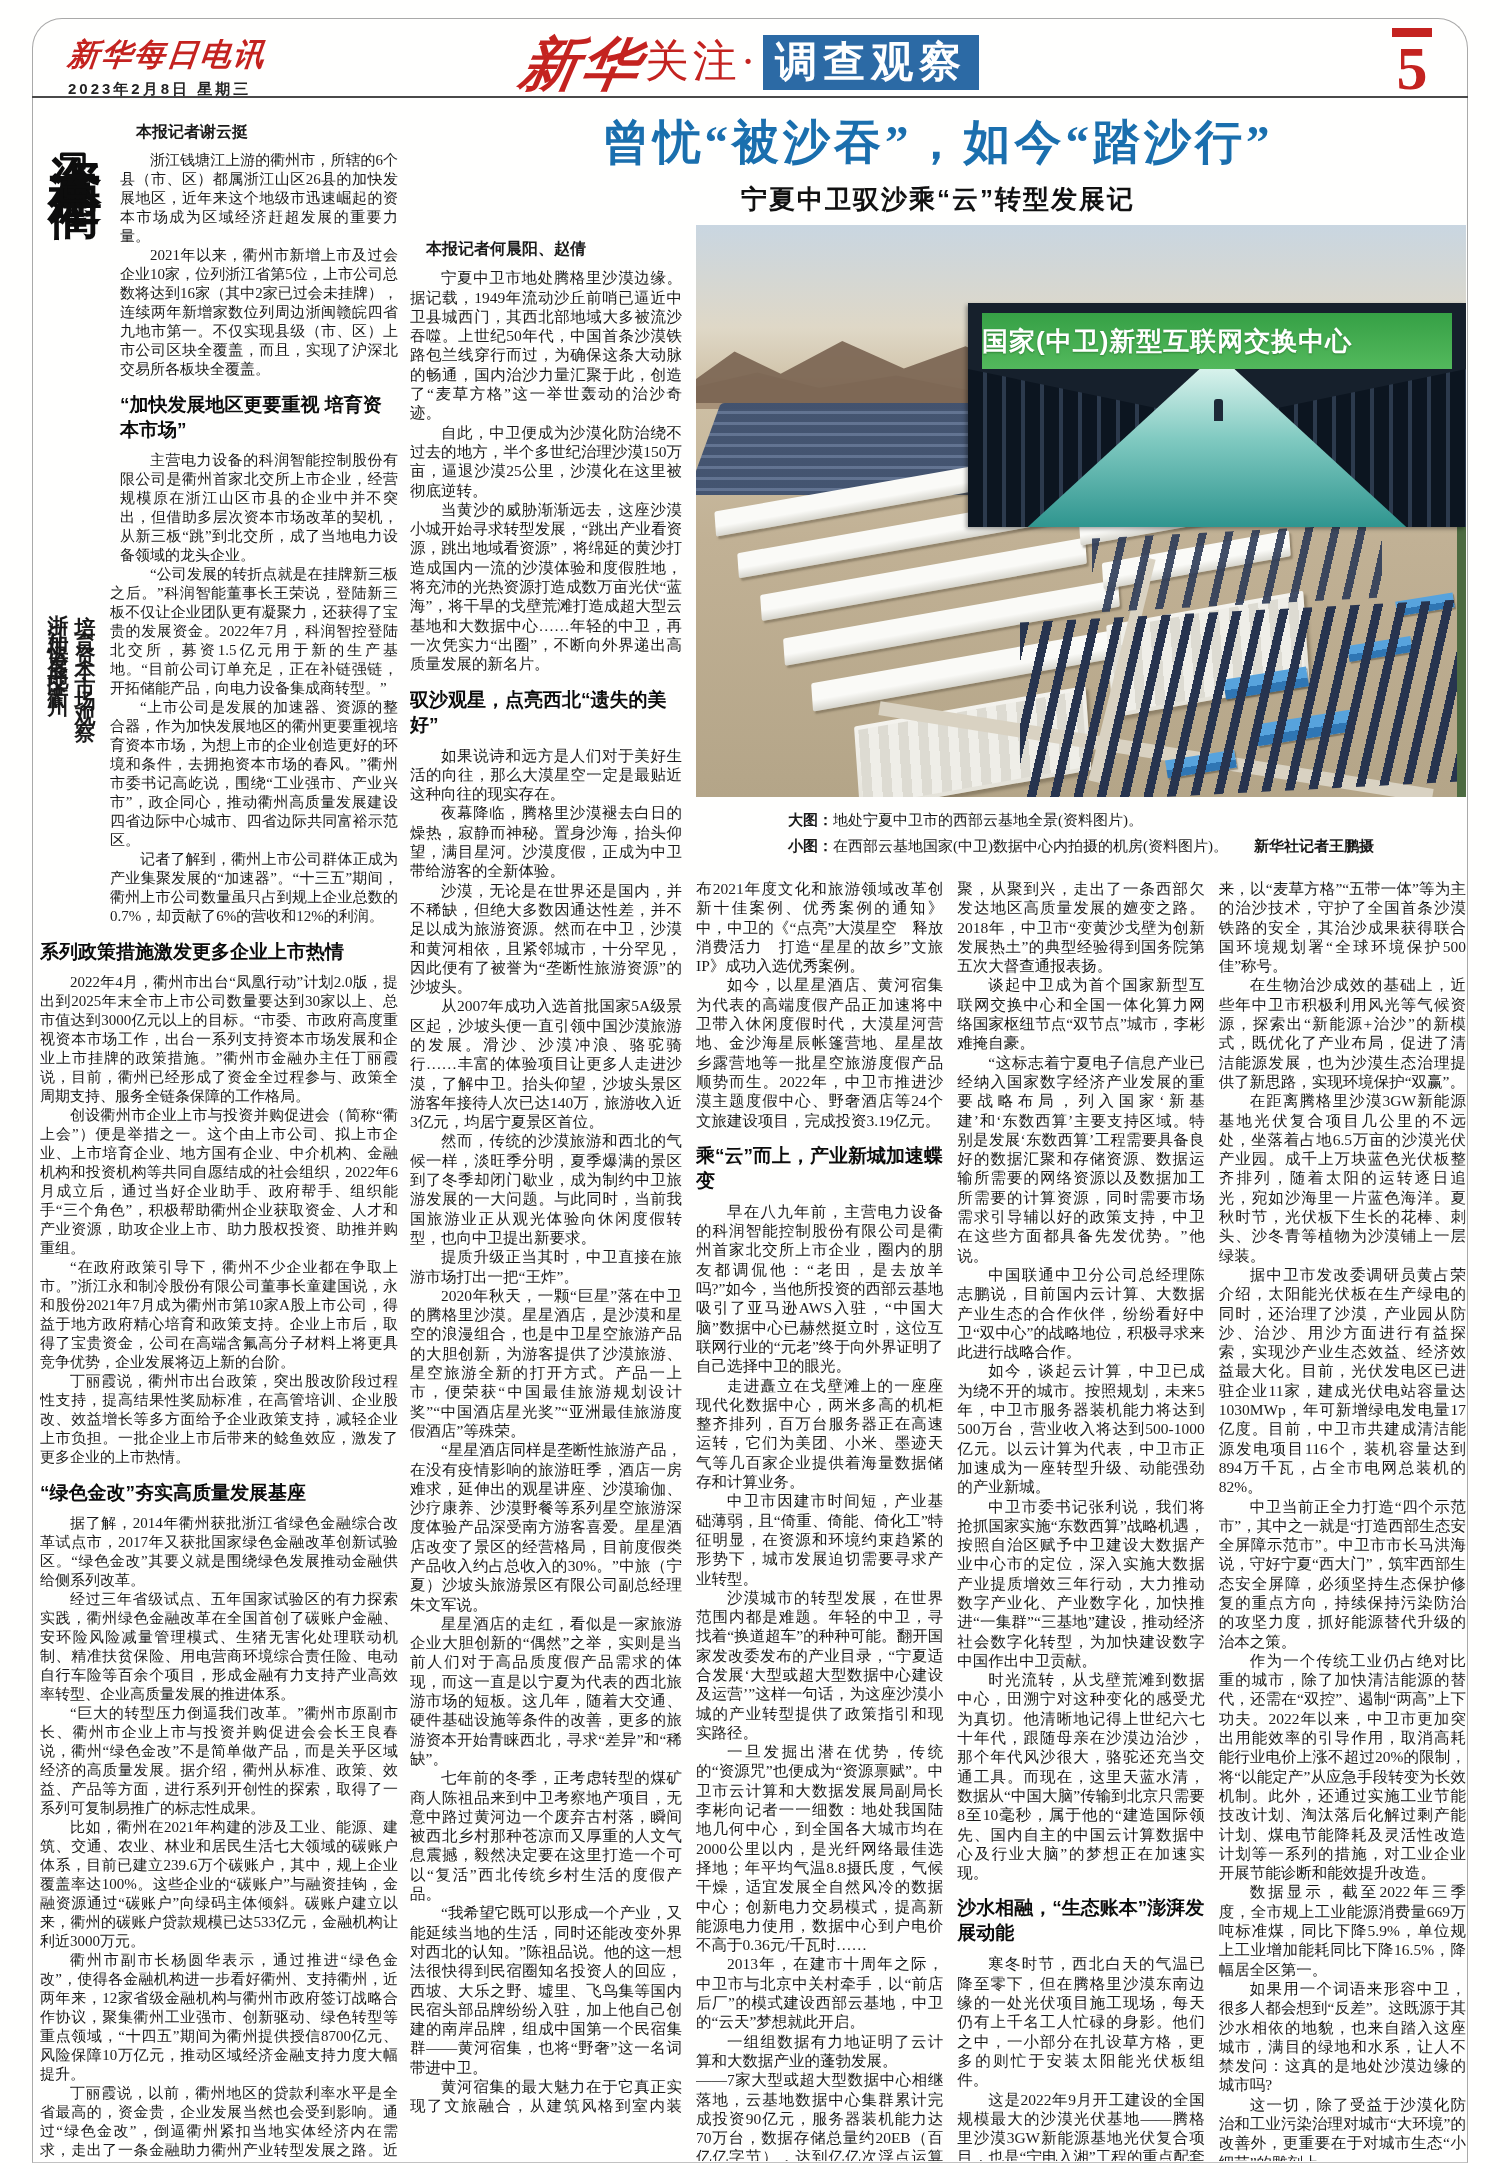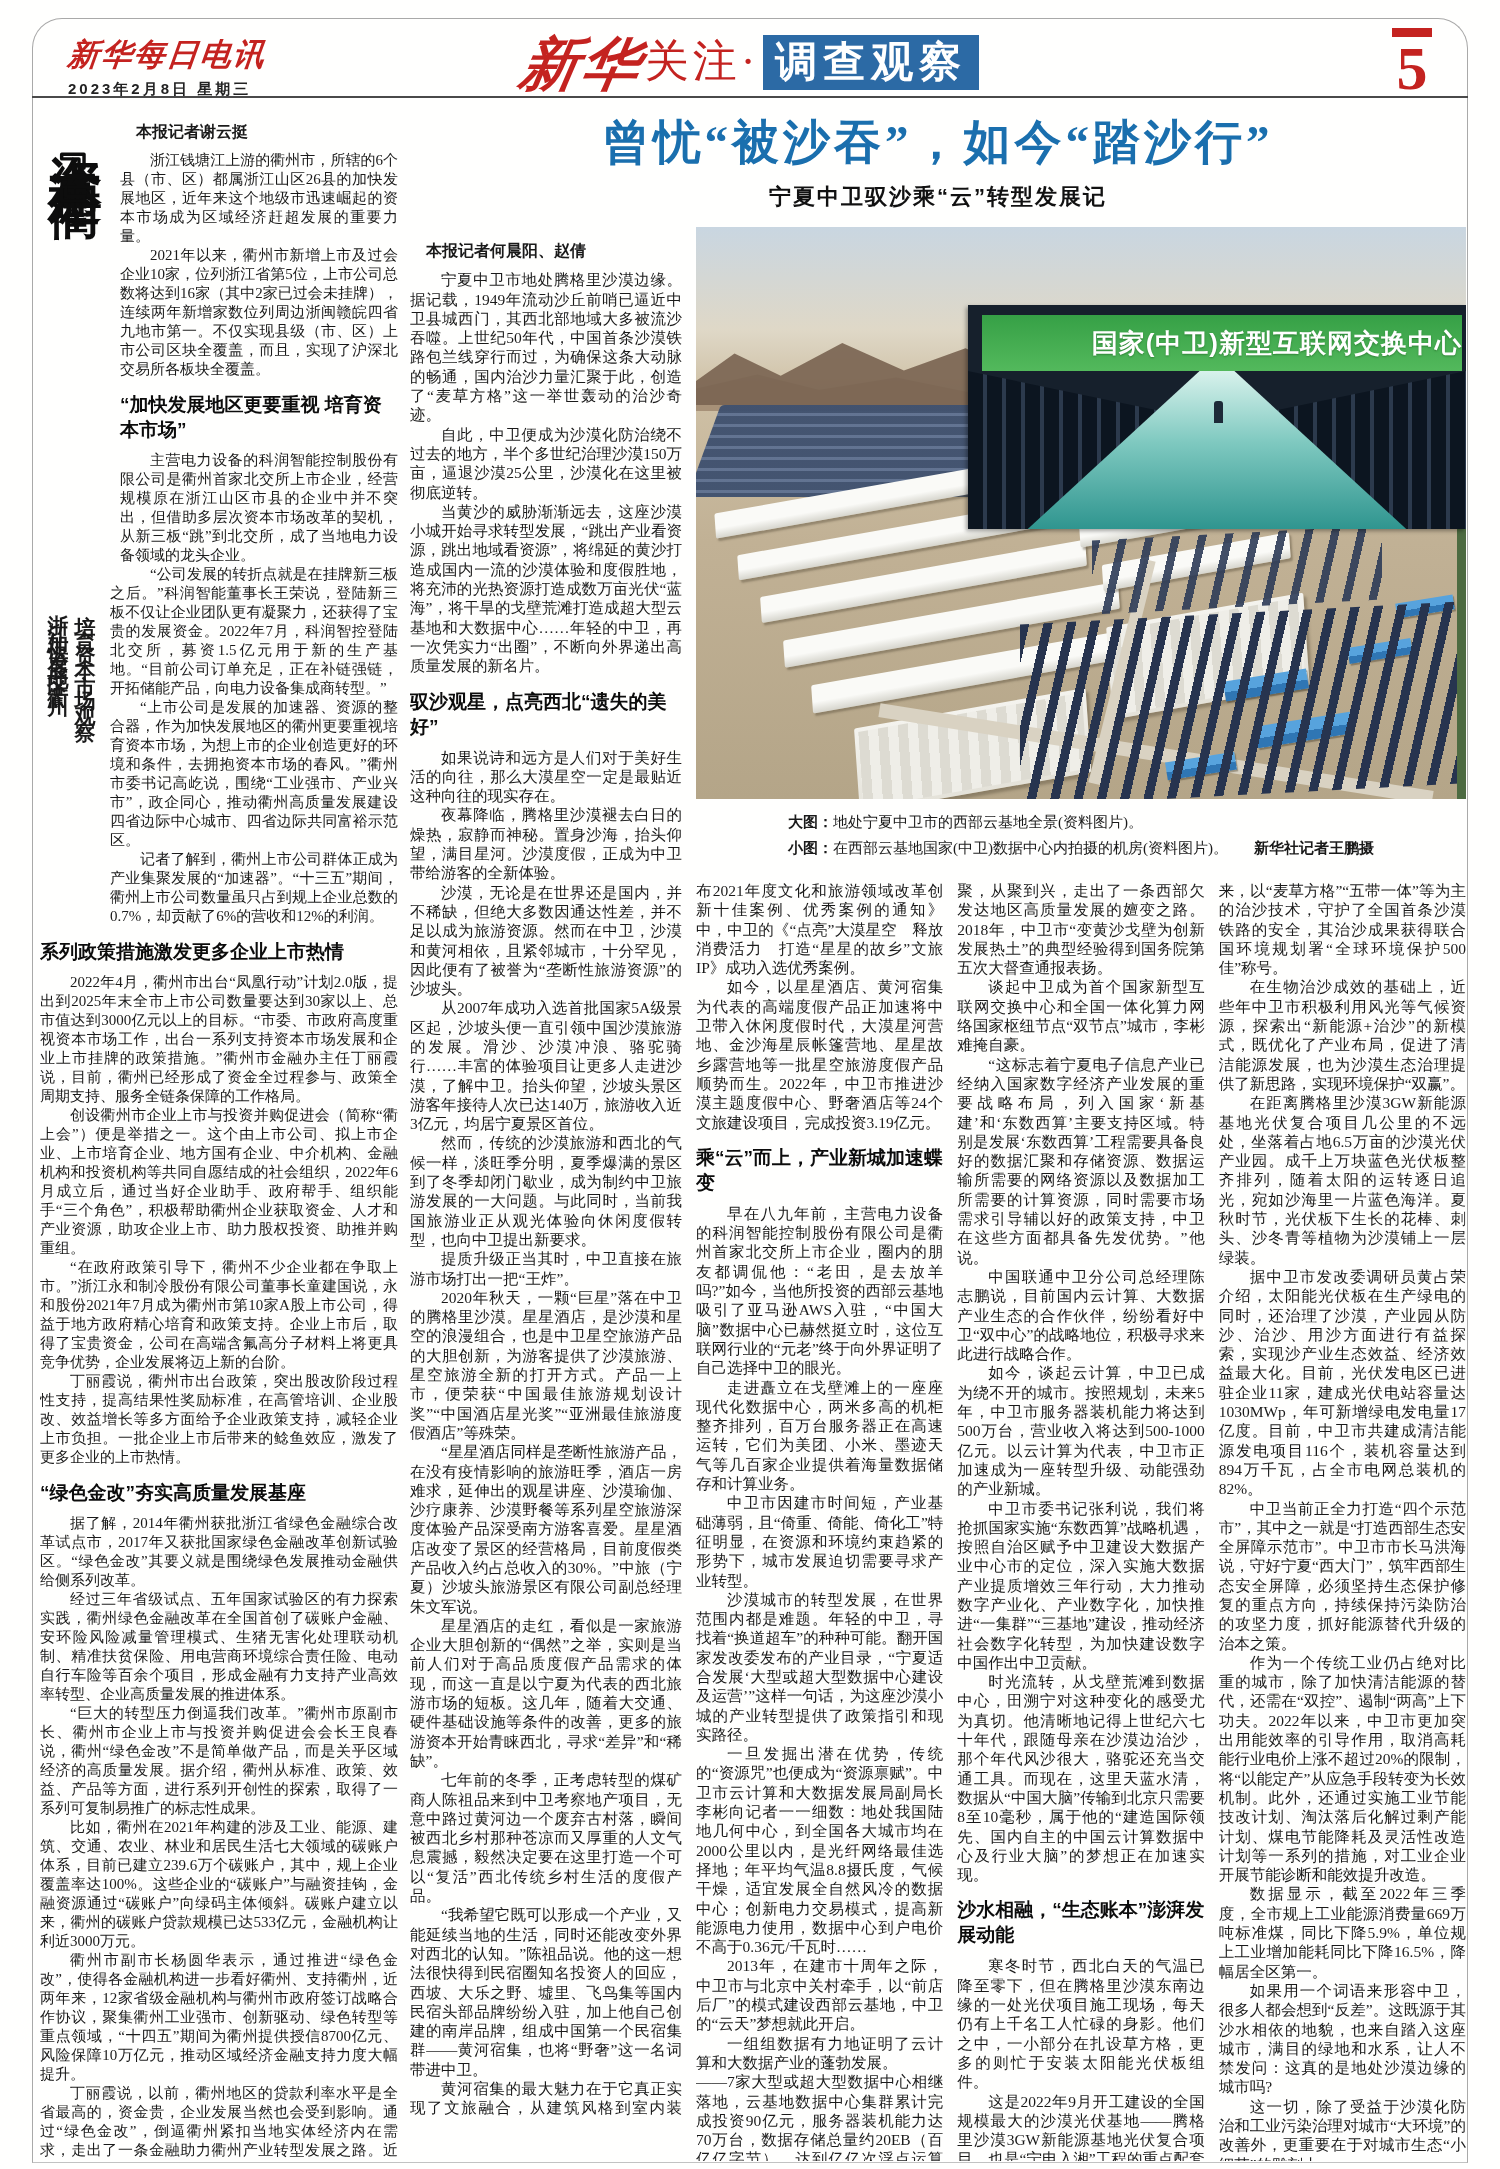--- a/index.html
+++ b/index.html
@@ -37,21 +37,21 @@
           margin:14px 0 10px;text-indent:1em;}
   .para{margin:0;text-indent:2em;text-align:justify;}
   .para.cont{text-indent:0;}
   .para.dash{text-indent:0;}
   .col-head{font-family:"Liberation Sans","DejaVu Sans",sans-serif;font-weight:bold;font-size:19px;
             text-align:left;margin:13px 0 9px;color:#0c0c0c;line-height:25px;}
   .col-head.left{text-align:left;}
   
   .headline{margin:6px 0 12px;text-align:center;color:#1a6fae;font-weight:900;font-size:47px;
             letter-spacing:4px;line-height:56px;}
-  .subtitle{margin:2px 0 15px;text-align:center;color:#111;font-weight:bold;font-size:22px;letter-spacing:2px;
+  .subtitle{margin:2px 0 8px;text-align:center;color:#111;font-weight:bold;font-size:26px;letter-spacing:2px;
             font-family:"Liberation Sans","DejaVu Sans",sans-serif;}
   .main-body{display:flex;gap:14px;}
   .colA{width:272px;flex:none;height:1892px;overflow:hidden;font-size:15.5px;line-height:19.3px;}
   .right-zone{flex:1;min-width:0;}
   .cols{display:flex;gap:14px;height:1294px;overflow:hidden;font-size:15.5px;line-height:19.3px;}
   .col{flex:1;min-width:0;overflow:hidden;}
   
   .photo{position:relative;height:572px;margin:0;overflow:hidden;
          background:linear-gradient(180deg,#c9d6e1 0%,#dfd8c7 18%,#cfc1a6 28%,#c1b195 55%,#b4a588 100%);}
   .mtn{position:absolute;left:0;top:92px;width:100%;height:86px;background:#7b6553;opacity:.92;
@@ -73,22 +73,22 @@
   .blue-bldg{position:absolute;background:linear-gradient(180deg,#57a3dd 0 55%,#2f76b4 55% 100%);
         box-shadow:1px 2px 1px rgba(60,50,30,.4);transform:rotate(-9deg);}
   .solar-right1{position:absolute;right:6px;top:386px;width:440px;height:182px;transform:skewY(-3deg);
         background:repeating-linear-gradient(103deg,#27344f 0 9px,rgba(0,0,0,0) 9px 23px);}
   .solar-right2{position:absolute;right:84px;top:306px;width:290px;height:74px;transform:skewY(-3deg);
         background:repeating-linear-gradient(103deg,#2d3b57 0 8px,rgba(0,0,0,0) 8px 26px);opacity:.9;}
   .greenstrip{position:absolute;right:0;top:300px;width:9px;height:272px;background:#4d6b41;}
   
   .inset{position:absolute;right:0;top:78px;width:498px;height:224px;background:#16202c;overflow:hidden;
          box-shadow:-2px 2px 4px rgba(0,0,0,.35);}
-  .banner{position:absolute;left:14px;right:4px;top:10px;height:56px;
-          background:linear-gradient(180deg,#36a046,#53b95c);display:flex;align-items:center;justify-content:flex-end;}
+  .banner{position:absolute;left:14px;right:14px;top:10px;height:56px;
+          background:linear-gradient(180deg,#36a046,#53b95c);display:flex;align-items:center;justify-content:flex-start;}
   .banner span{color:#fff;font-weight:900;font-size:26px;letter-spacing:1px;white-space:nowrap;
           font-family:"Liberation Sans","DejaVu Sans",sans-serif;text-shadow:0 1px 2px rgba(0,60,0,.4);}
   .ceiling{position:absolute;left:0;right:0;top:0;height:78px;background:#222c38;z-index:-1;}
   .rack-l{position:absolute;left:0;top:66px;bottom:0;width:46%;
           background:repeating-linear-gradient(90deg,#0c1520 0 15px,#2c3a4d 15px 19px);
           clip-path:polygon(0 0,100% 30%,100% 100%,0 100%);}
   .rack-r{position:absolute;right:0;top:66px;bottom:0;width:46%;
           background:repeating-linear-gradient(90deg,#2c3a4d 0 4px,#0c1520 4px 19px);
           clip-path:polygon(0 30%,100% 0,100% 100%,0 100%);}
   .aisle{position:absolute;left:0;right:0;top:66px;bottom:0;

